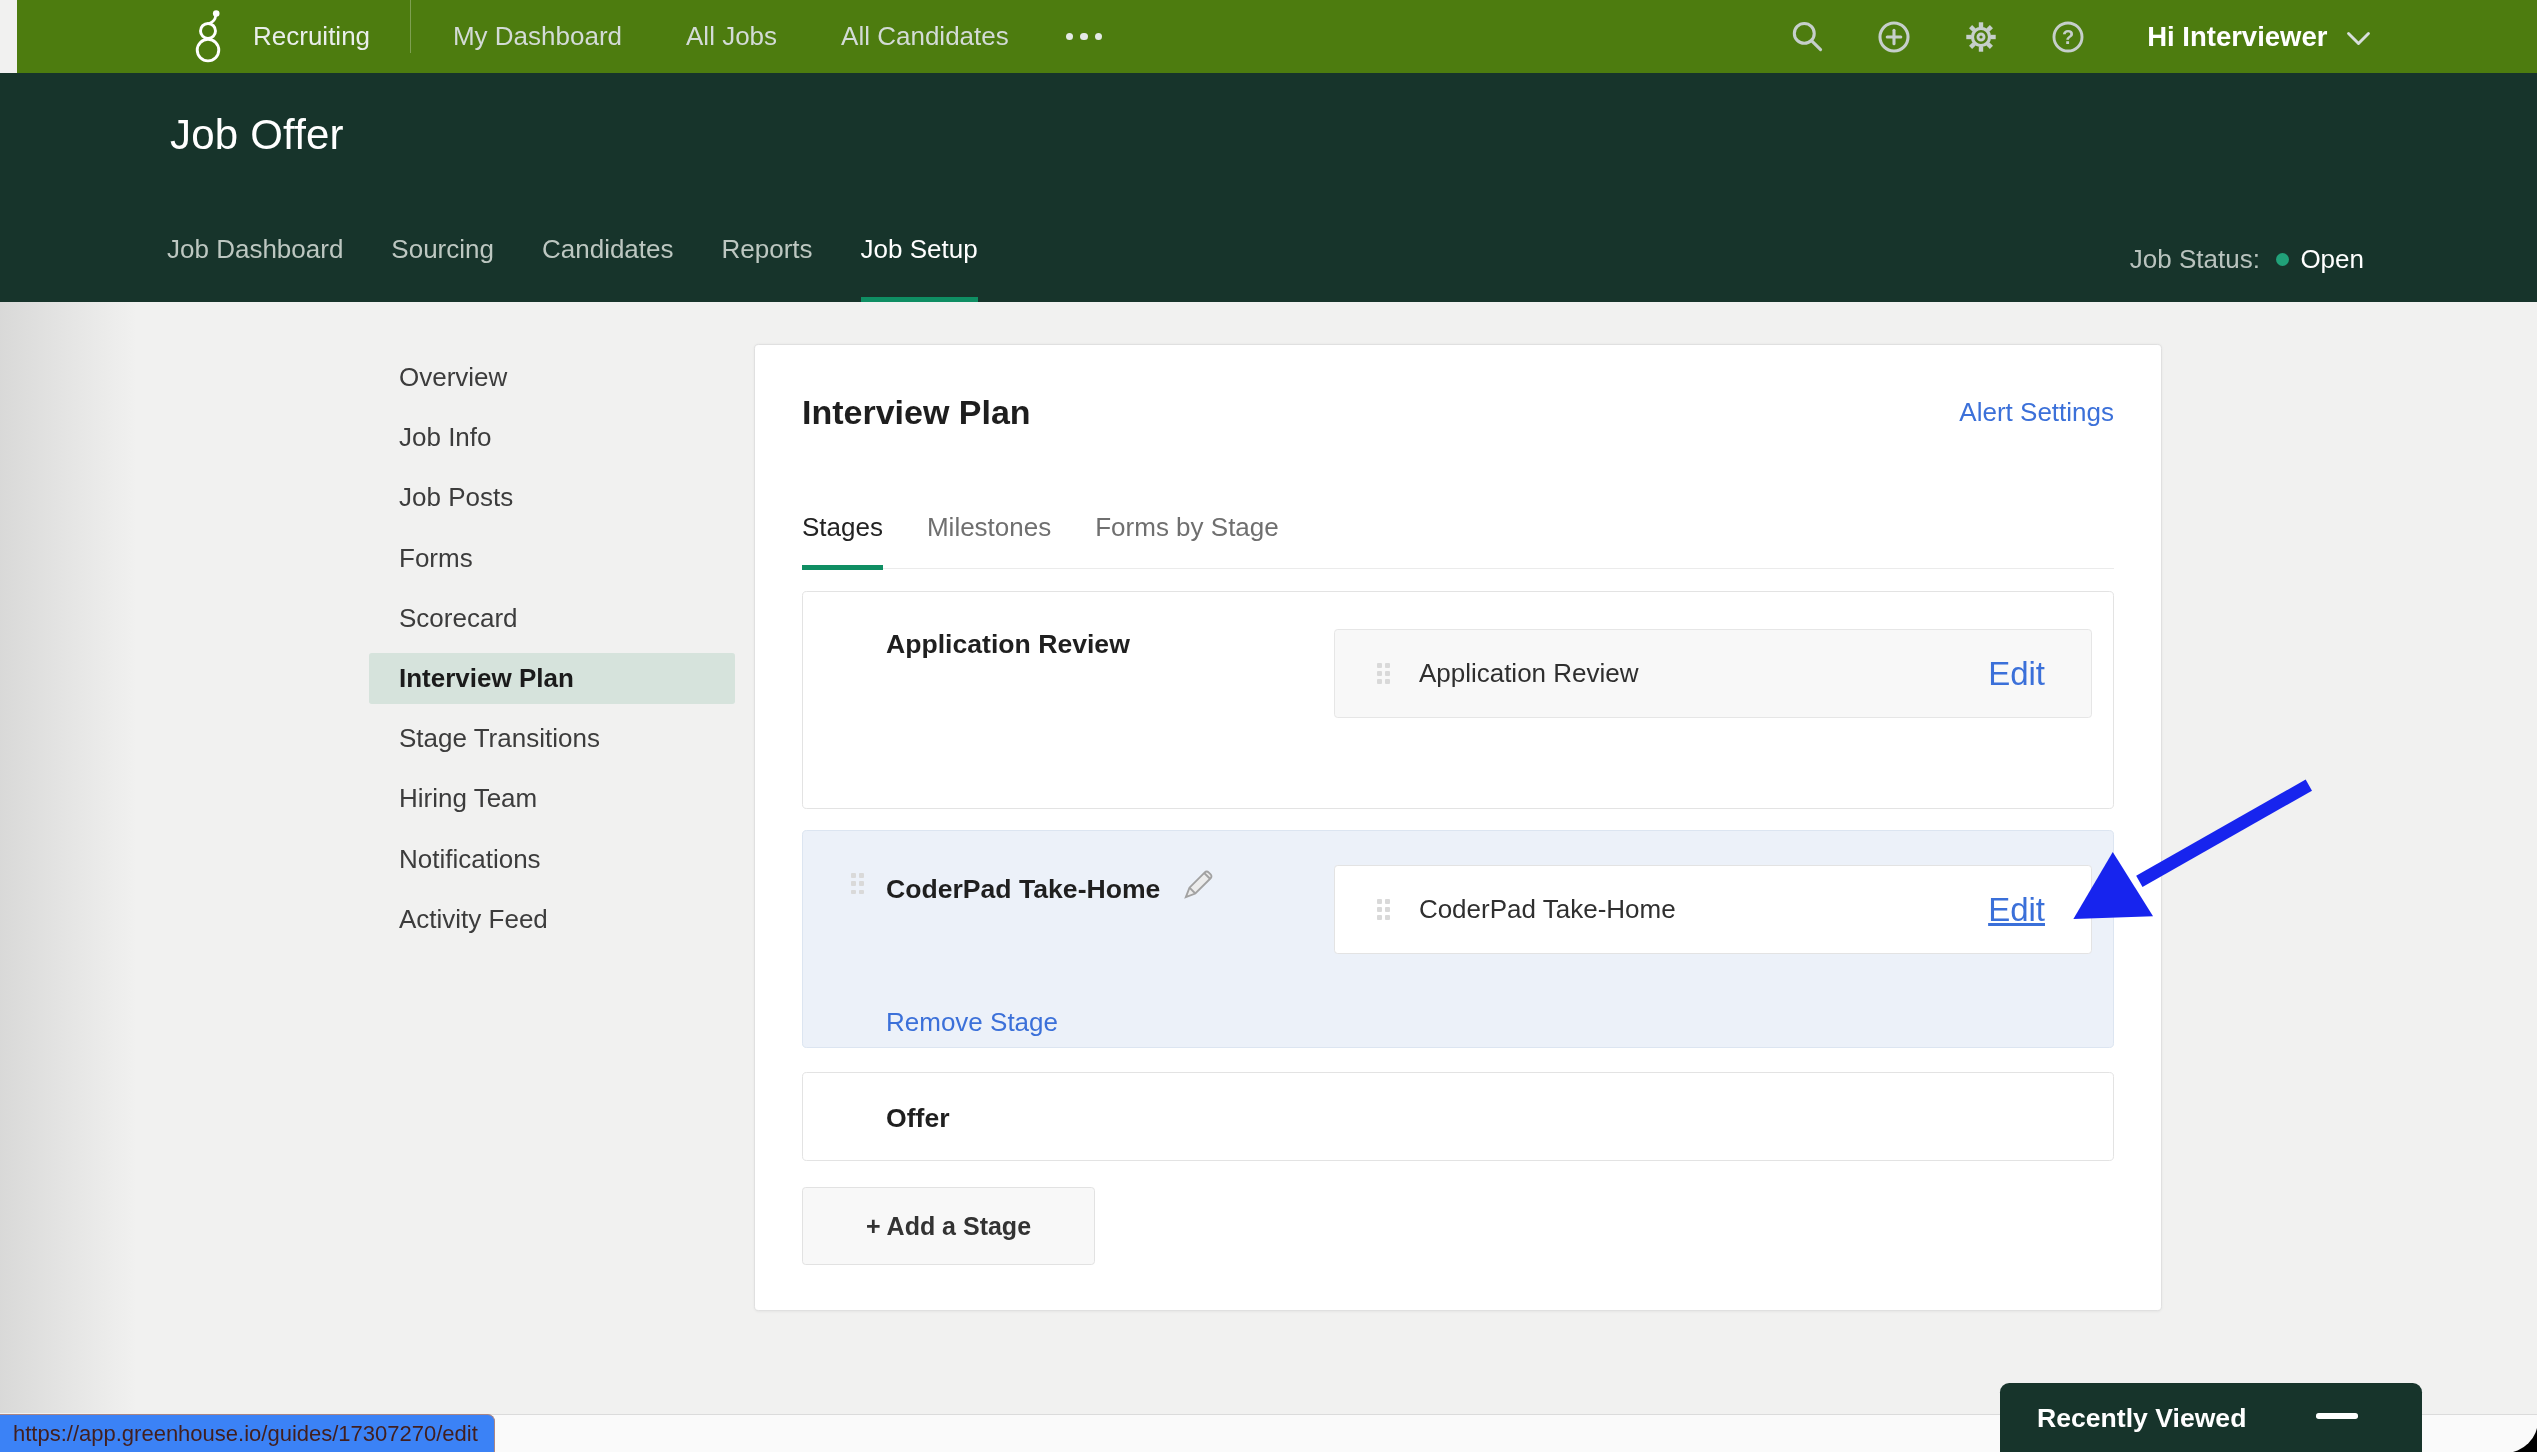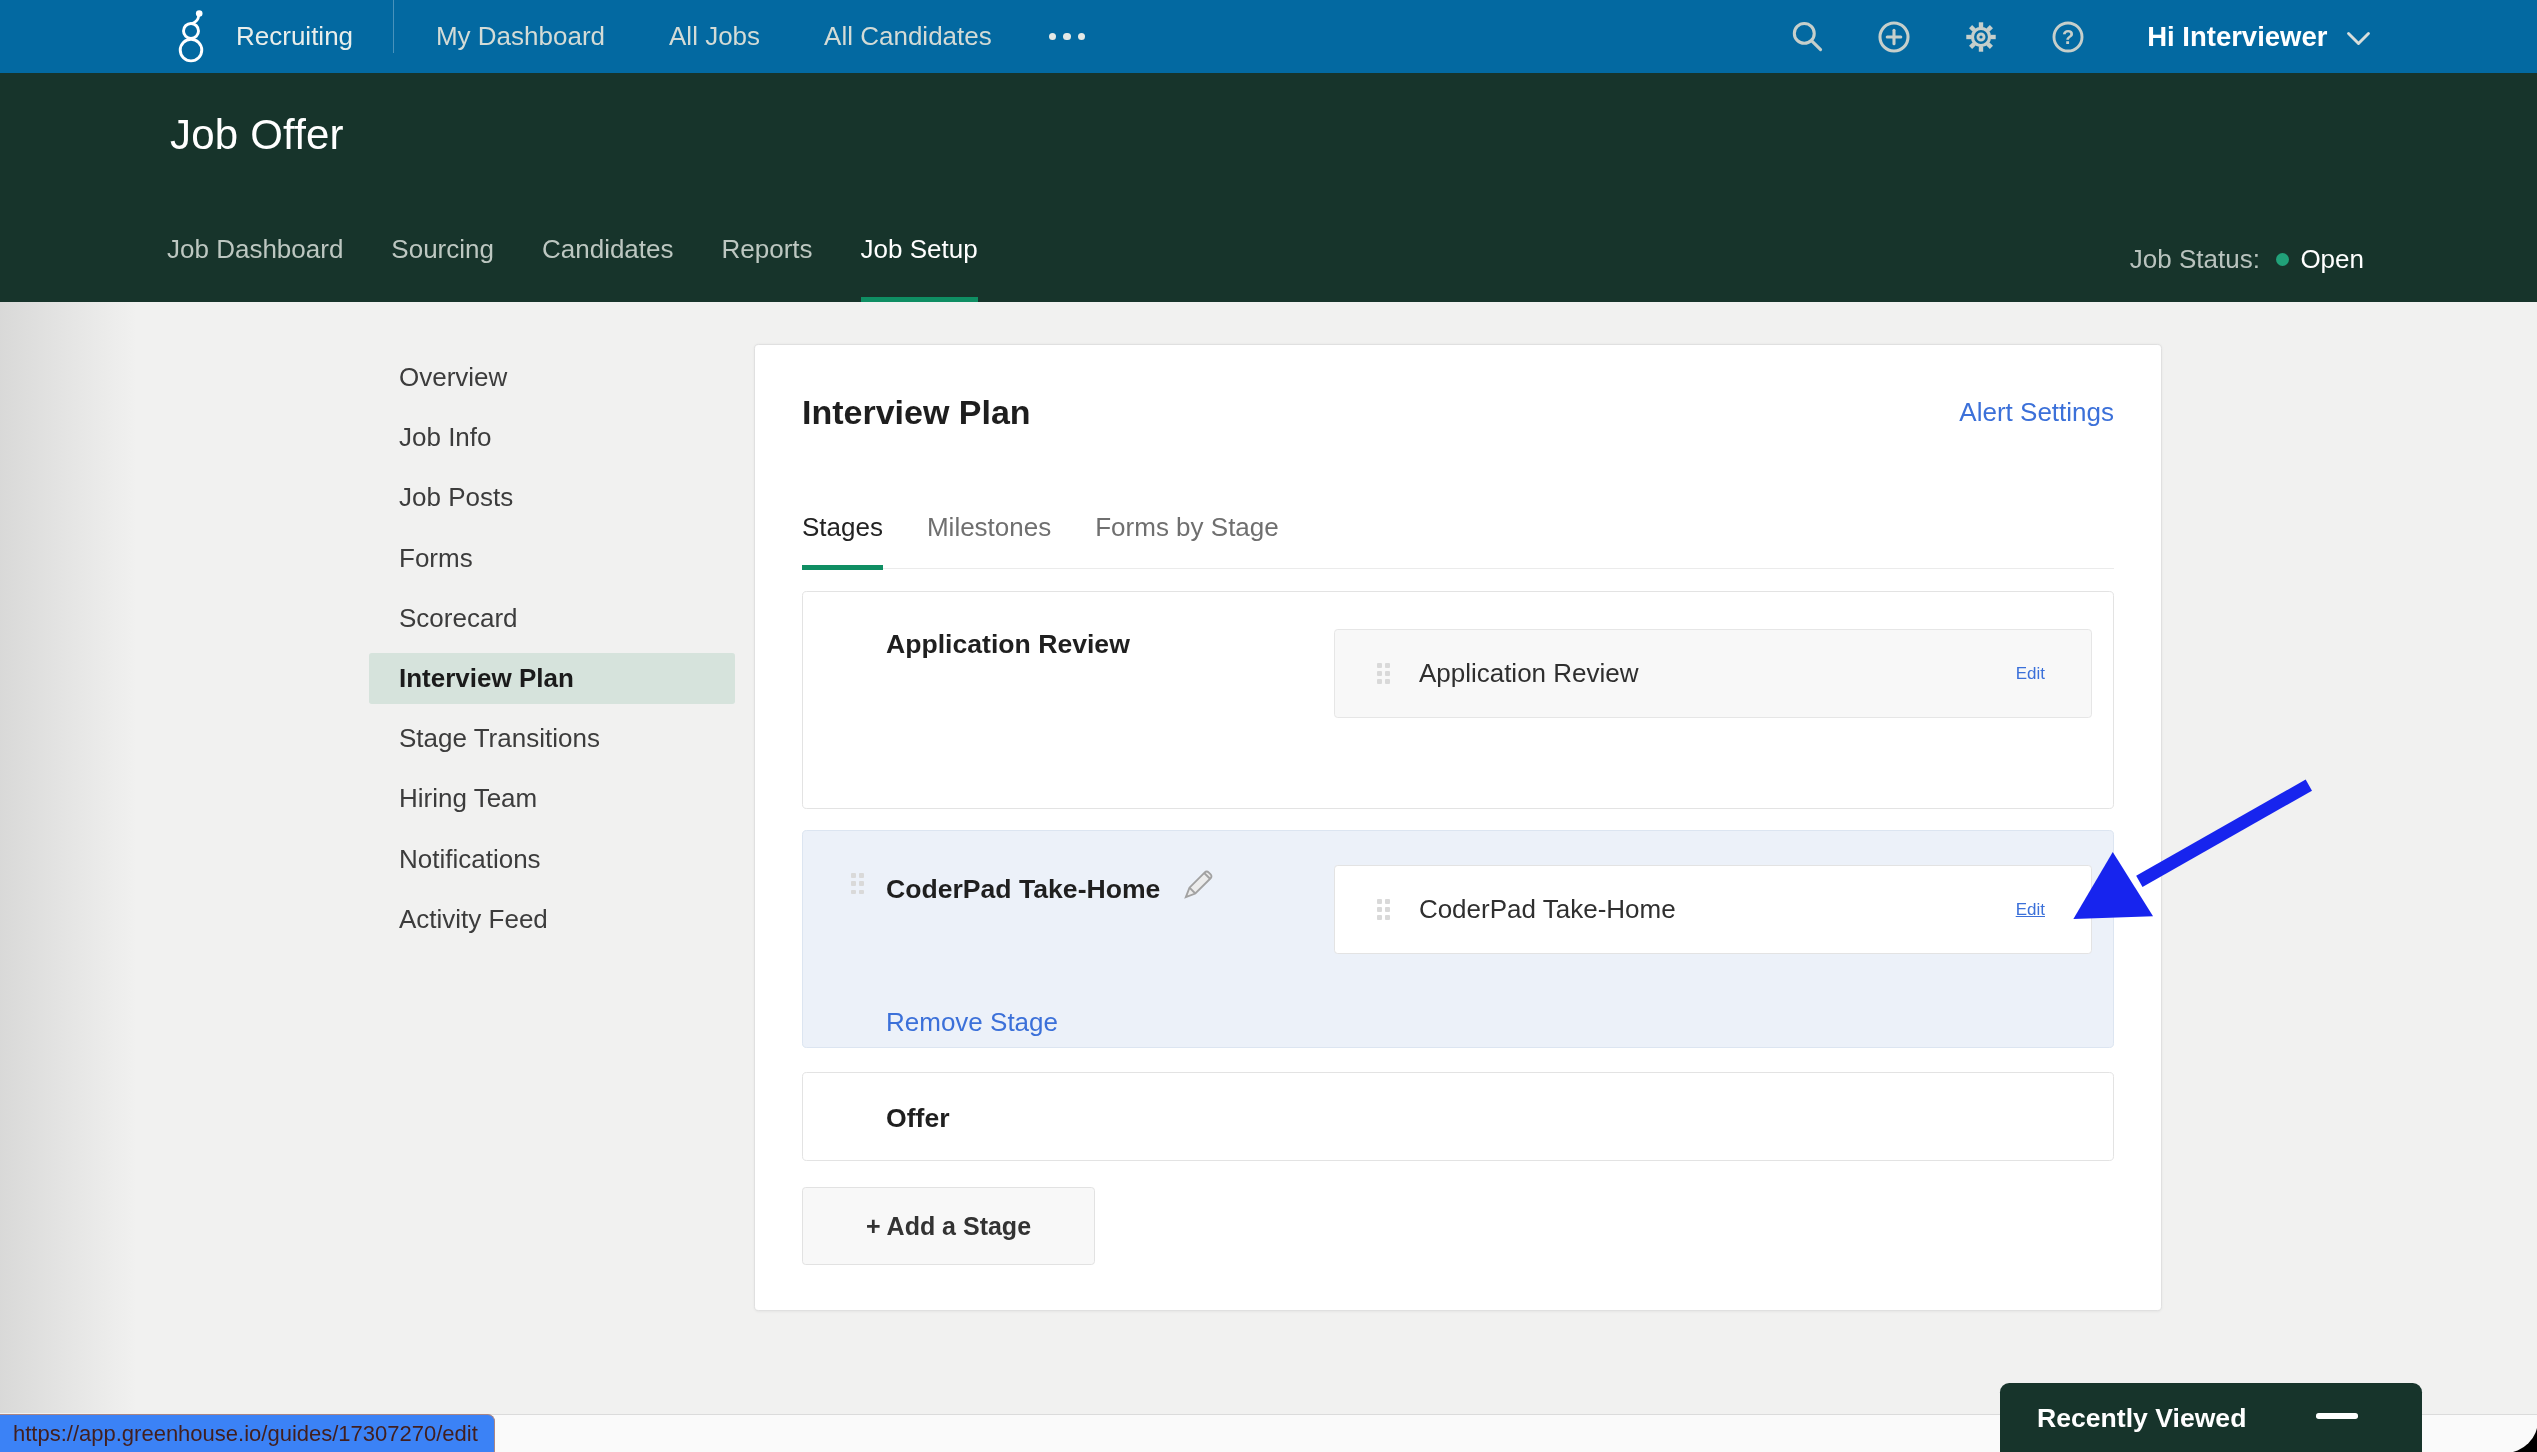--- a/index.html
+++ b/index.html
@@ -4,21 +4,21 @@
 <style>
   html,body{margin:0;padding:0;background:#000;}
   *{box-sizing:border-box;}
   #screen{
     position:relative;width:2538px;height:1453px;overflow:hidden;
     background:#F1F1F0;font-family:"Liberation Sans",sans-serif;
     -webkit-font-smoothing:antialiased;
   }
   
   .topnav{
-    position:absolute;top:0;left:0;right:0;height:73px;background:#0369a1;
+    position:absolute;top:0;left:17px;right:0;height:73px;background:#4d7c0f;
     display:flex;padding:0 165px 0 170px;z-index:20;
   }
   .brand{display:flex;align-items:center;}
   .brand-name{color:#E9EEEB;font-size:26px;margin-left:24px;}
   .nav-divider{width:0.9px;height:53px;background:rgba(255,255,255,0.28);margin:0 42px 0 40px;}
   .nav-items{display:flex;align-items:center;gap:64px;}
   .nav-item{color:#D3DBD6;font-size:26px;cursor:pointer;white-space:nowrap;}
   .nav-more{display:flex;gap:7.3px;margin-left:57px;cursor:pointer;align-items:center;}
   .nav-more i{width:7.3px;height:7.3px;border-radius:50%;background:#E4E9E6;}
   .nav-right{margin-left:auto;display:flex;align-items:center;gap:49px;}
@@ -61,21 +61,21 @@
   .stage-title .pencil{margin-left:20px;cursor:pointer;}
   .stage-drag{position:absolute;left:48px;top:42px;cursor:grab;}
   .drag{display:grid;grid-template-columns:repeat(2,4.6px);grid-auto-rows:4.6px;gap:3.7px;}
   .drag i{background:#D9D9D9;border-radius:0.9px;}
   .row-panel{position:absolute;left:531px;top:37px;width:758px;height:89px;border-radius:3.7px;
     background:#F8F8F8;border:0.9px solid #E6E6E6;display:flex;align-items:center;padding:0 46px 0 42px;}
   .stage-2 .row-panel{top:34px;background:#FFFFFF;border-color:#E3E3E3;}
   .row-drag{cursor:grab;}
   .row-label{font-size:26px;color:#2F2F2F;margin-left:29px;}
   .row-spacer{flex:1;}
-  .edit-link{font-size:17px;}
+  .edit-link{font-size:33px;}
   .edit-link.hovered{text-decoration:underline;}
   .remove-link{position:absolute;left:83px;top:156px;font-size:26px;margin-top:20px;}
   .add-stage{position:absolute;left:47px;top:842px;width:293px;height:78px;background:#F8F8F8;
     border:1.4px solid #E2E2E2;border-radius:3.7px;display:flex;align-items:center;justify-content:center;
     font-size:25px;font-weight:700;color:#333333;cursor:pointer;}
   
   .arrow-overlay{position:absolute;left:0;top:0;width:2538px;height:1453px;pointer-events:none;z-index:60;}
   
   .bottom-strip{position:absolute;left:0;top:1414px;right:0;height:39px;background:#FAFAFA;border-top:0.9px solid #DBDBDB;z-index:10;}
   .url-tooltip{position:absolute;left:0;top:1414px;height:39px;z-index:30;background:#3b82f6;

